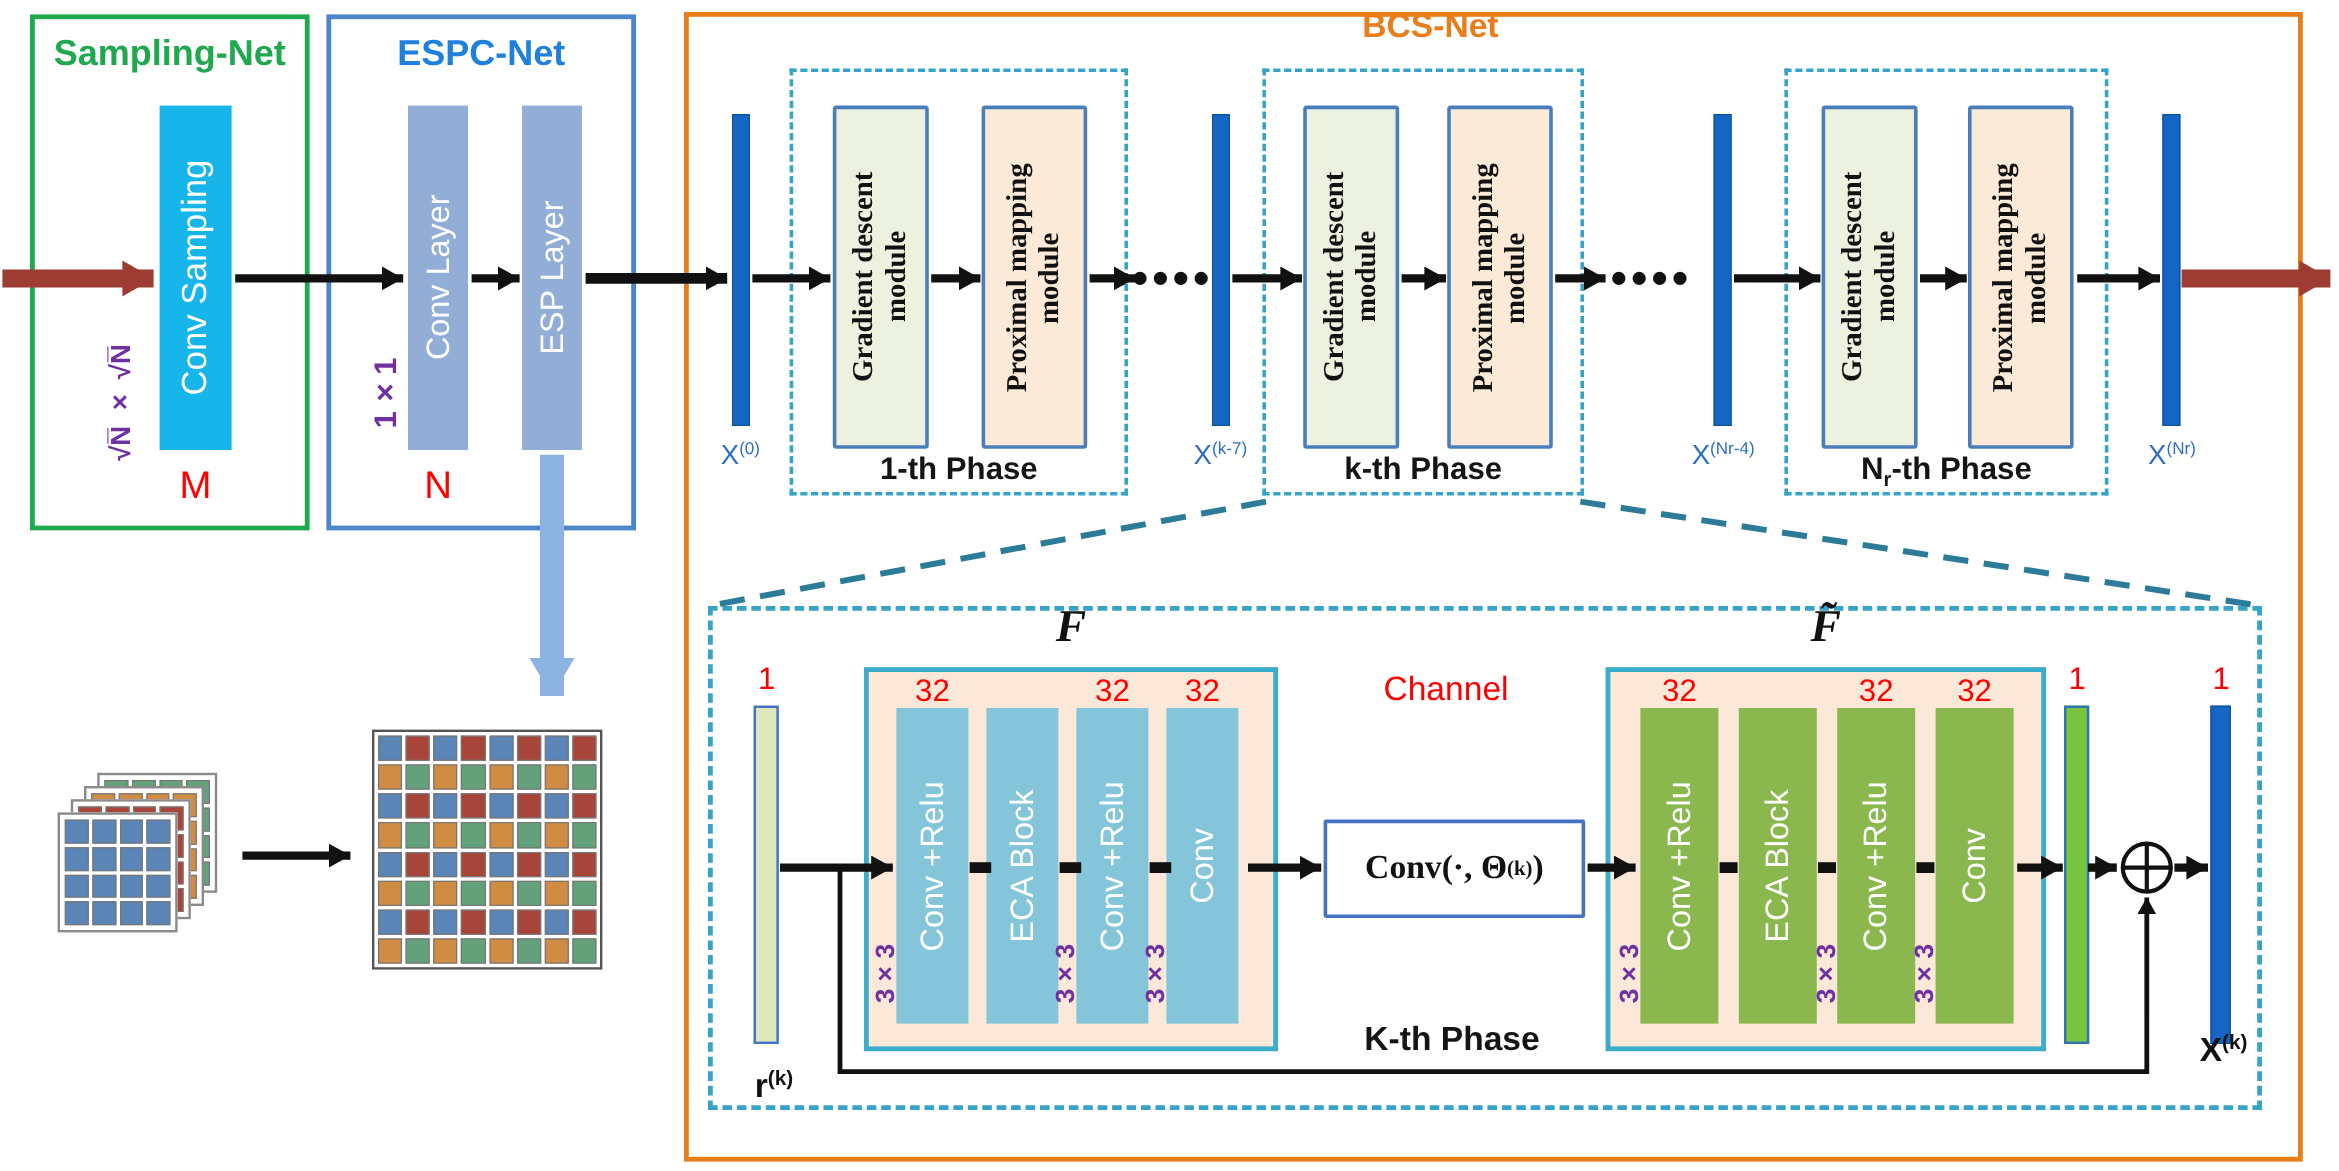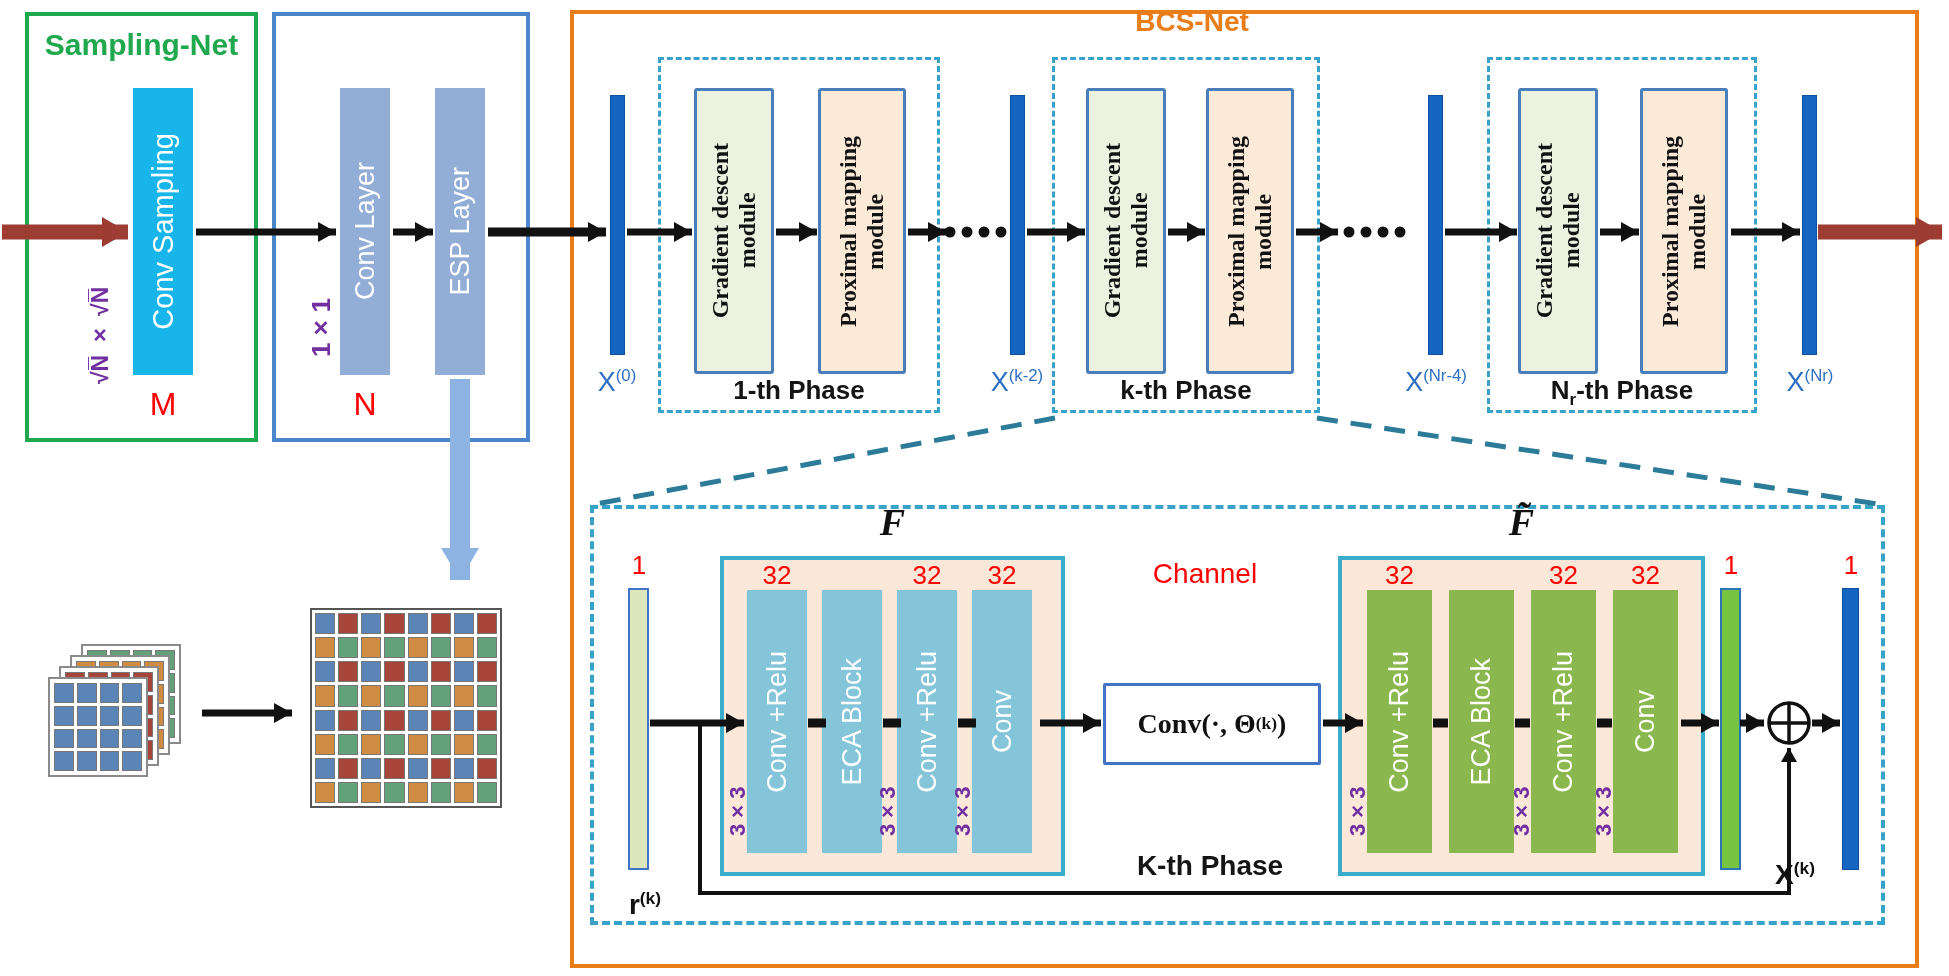--- a/index.html
+++ b/index.html
@@ -25,21 +25,21 @@
 
   
   .conv-sampling-bar { left:104px; top:72px; width:60px; height:287px; background:var(--cyan,#18b5ea);
                        color:#fff; font-size:29px; }
   .slate-bar { width:50px; height:287px; top:72px; background:var(--slate,#92aed6); color:#fff; font-size:27px; }
   .kernel-label { color:var(--purple,#7030a0); font-size:23px; font-weight:bold; }
   .chan-label { color:var(--label_red,#fe0000); font-size:32px; text-align:center; }
 
   
   .xbar { top:95px; width:15px; height:260px; background:var(--bar_blue,#1566c2); border:1px solid #0f4f9e; }
-  .xlabel { top:366px; width:110px; text-align:center; color:var(--x_label_blue,#2d6fc2); font-size:27px; }
+  .xlabel { top:366px; width:110px; text-align:center; color:var(--x_label_blue,#2d6fc2); font-size:23px; }
   .xlabel sup, .sup { font-size:0.62em; }
   .phase-box { top:57px; height:356px; border:3px dashed var(--teal_dash,#38a3c9); }
   .phase-label { position:absolute; bottom:0px; left:0; width:100%; text-align:center;
                  font-size:26px; font-weight:bold; color:#151515; }
   .phase-label sub { font-size:0.65em; }
   .module { top:88px; height:286px; border:3px solid var(--module_border,#4a7ebb); border-radius:3px;
             font-family:"Liberation Serif",serif; font-weight:bold; color:#111; font-size:24px; }
   .module .vtext { text-align:center; }
   .module .vtext span { display:block; }
   .module-grad { width:80px; background:var(--module_green,#edf2e0); }
@@ -106,20 +106,21 @@
   <div class="abs sampling-box">
     <div class="box-title">Sampling-Net</div>
     <div class="abs conv-sampling-bar vcenter">
       <span class="vtext">Conv Sampling</span>
     </div>
     <div class="abs kernel-label vtext" style="left:58px; top:218px; height:150px;">√N̅ × √N̅</div>
     <div class="abs chan-label" style="left:104px; top:370px; width:60px;">M</div>
   </div>
 
   <div class="abs espc-box">
+    <div class="box-title">ESPC-Net</div>
     <div class="abs slate-bar vcenter" style="left:64px;">
       <span class="vtext">Conv Layer</span>
     </div>
     <div class="abs slate-bar vcenter" style="left:159px;">
       <span class="vtext">ESP Layer</span>
     </div>
     <div class="abs kernel-label vtext" style="left:30px; top:246px; height:95px; font-size:26px;">1×1</div>
     <div class="abs chan-label" style="left:64px; top:370px; width:50px;">N</div>
   </div>
 
@@ -128,21 +129,21 @@
 
   <div class="abs xbar" style="left:610px;"></div>
   <div class="abs xbar" style="left:1010px;"></div>
   <div class="abs xbar" style="left:1428px;"></div>
   <div class="abs xbar" style="left:1802px;"></div>
 
   <div class="abs xlabel" style="left:562px;">
     <span>X</span><sup>(0)</sup>
   </div>
   <div class="abs xlabel" style="left:962px;">
-    <span>X</span><sup>(k-2)</sup>
+    <span>X</span><sup>(k-7)</sup>
   </div>
   <div class="abs xlabel" style="left:1381px;">
     <span>X</span><sup>(Nr-4)</sup>
   </div>
   <div class="abs xlabel" style="left:1755px;">
     <span>X</span><sup>(Nr)</sup>
   </div>
 
   <div class="abs phase-box" style="left:658px; width:282px;">
     <div class="phase-label">
@@ -257,21 +258,21 @@
     </div>
     <div class="k33 vtext" style="left:3px;">3×3</div>
     <div class="k33 vtext" style="left:167px;">3×3</div>
     <div class="k33 vtext" style="left:249px;">3×3</div>
   </div>
 
   <div class="abs vbar-small bright-bar" style="left:1720px;"></div>
   <div class="abs one-label" style="left:1696px;">1</div>
   <div class="abs vbar-small xk-bar" style="left:1842px;"></div>
   <div class="abs one-label" style="left:1816px;">1</div>
-  <div class="abs math-label" style="left:1755px; top:858px; width:80px; text-align:center;">
+  <div class="abs math-label" style="left:1813px; top:858px; width:80px; text-align:center;">
     <span>X</span><sup class="sup">(k)</sup>
   </div>
   <div class="abs kth-label">K-th Phase</div>
 
   <div class="abs esp-sheet" style="left:81px; top:644px;">
       <div class="cell" style="background: rgb(99, 161, 123);"></div>
       <div class="cell" style="background: rgb(99, 161, 123);"></div>
       <div class="cell" style="background: rgb(99, 161, 123);"></div>
       <div class="cell" style="background: rgb(99, 161, 123);"></div>
       <div class="cell" style="background: rgb(99, 161, 123);"></div>

